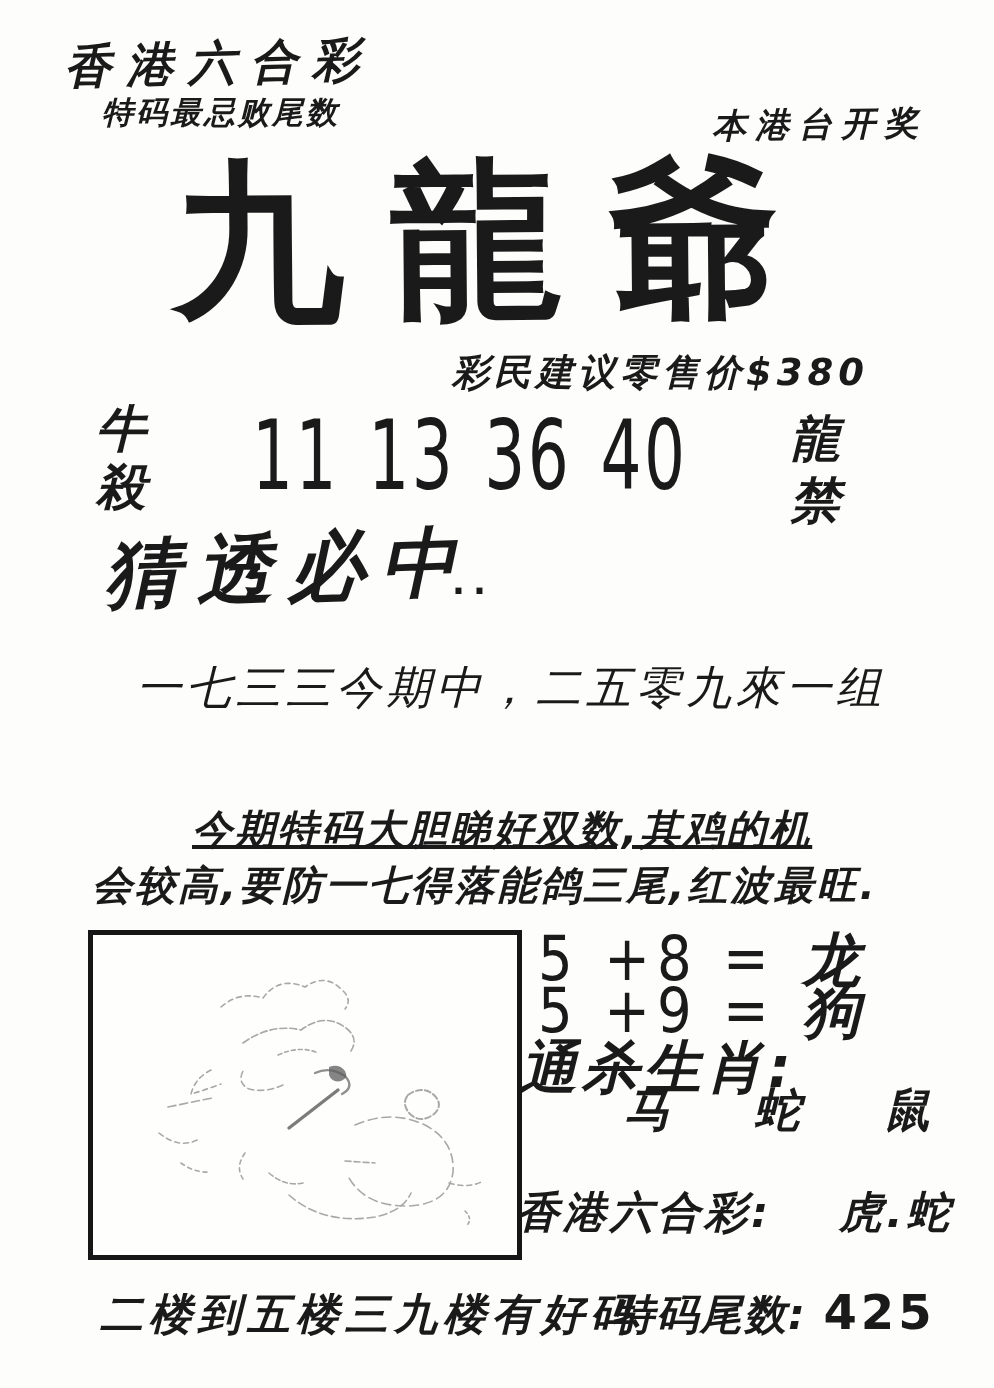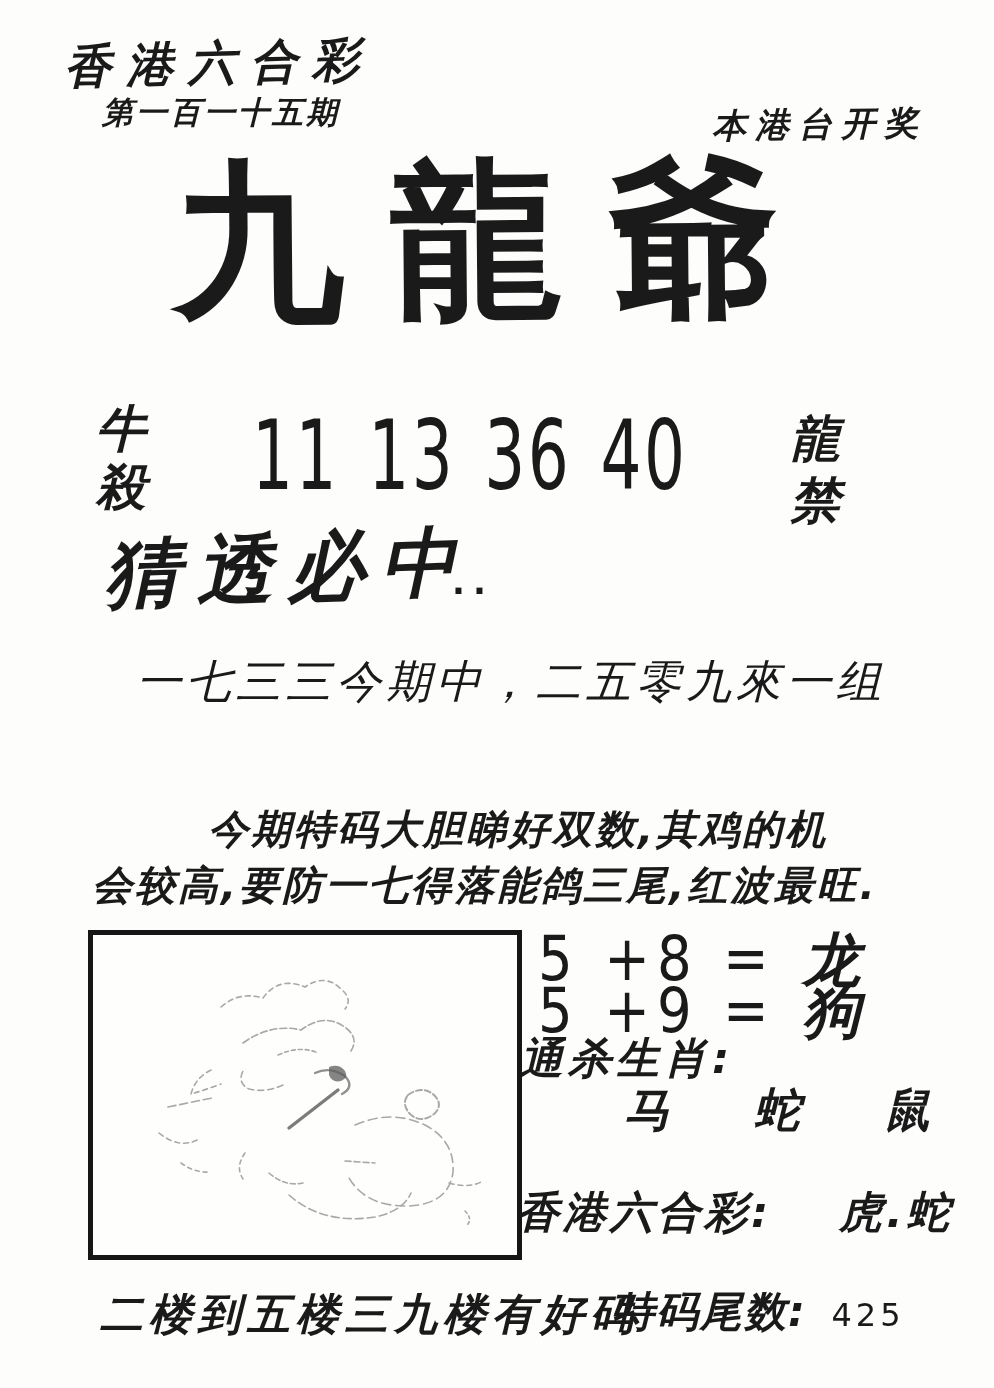--- a/index.html
+++ b/index.html
@@ -34,64 +34,65 @@
   .numbers{
     left:252px;top:408px;
     font-size:104px;line-height:1;font-weight:400;
     letter-spacing:4px;word-spacing:10px;
     transform:scale(0.62,0.92);transform-origin:left top;
   }
 
   .slogan{left:104px;top:518px;font-size:76px;letter-spacing:16px;font-weight:700;transform:rotate(-2deg);}
   .slogan-dots{left:452px;top:562px;font-size:34px;letter-spacing:8px;font-weight:700;}
 
-  .poem{font-size:45px;letter-spacing:5px;font-weight:500;}
+  .poem{font-size:45px;letter-spacing:5px;font-weight:500;margin-top:6px;}
   .poem-1{left:136px;top:652px;}
   .poem-2{left:126px;top:712px;}
 
   .tip{font-size:40px;letter-spacing:3px;font-weight:600;}
-  .tip-1{left:208px;top:802px;}
+  .tip-1{left:192px;top:802px;text-decoration:underline;}
   .tip-2{left:92px;top:858px;}
 
   .art-box{
     left:88px;top:930px;width:424px;height:320px;
     border:5px solid #161616;
     background:#fefefd;
   }
   .art-box svg{display:block;width:100%;height:100%;}
 
   .formula{font-size:62px;line-height:1;font-weight:500;}
   .formula .expr{letter-spacing:8px;transform:scaleX(0.88);display:inline-block;transform-origin:left;}
   .formula .animal{font-size:58px;font-weight:700;margin-left:-6px;}
   .formula-1{left:538px;top:928px;}
   .formula-2{left:538px;top:980px;}
 
-  .zk-label{left:520px;top:1030px;font-size:43px;letter-spacing:5px;font-weight:600;}
+  .zk-label{left:520px;top:1030px;font-size:57px;letter-spacing:5px;font-weight:600;}
   .zk-animals{left:624px;top:1080px;font-size:46px;letter-spacing:34px;font-weight:600;}
 
   .taboo{left:516px;top:1128px;font-size:41px;letter-spacing:2px;font-weight:600;}
   .taboo .big{font-size:52px;font-style:normal;font-weight:500;}
 
   .provide{left:516px;top:1184px;font-size:43px;letter-spacing:4px;font-weight:600;}
   .provide .val{margin-left:48px;}
 
   .footer-left{left:100px;top:1286px;font-size:43px;letter-spacing:6px;font-weight:600;}
   .footer-right{left:612px;top:1284px;font-size:42px;letter-spacing:2px;font-weight:600;}
-  .footer-right .val{font-size:32px;font-style:normal;font-weight:400;letter-spacing:4px;margin-left:8px;}
+  .footer-right .val{font-size:48px;font-style:normal;font-weight:700;letter-spacing:4px;}
 </style>
 </head>
 <body>
 
 <div class="page">
 
   <div class="abs hand brand">香港六合彩</div>
-  <div class="abs hand issue">第一百一十五期</div>
+  <div class="abs hand issue">特码最忌败尾数</div>
   <div class="abs hand broadcast">本港台开奖</div>
 
   <div class="abs main-title">九龍爺</div>
+  <div class="abs hand price">彩民建议零售价$380</div>
 
   <div class="abs hand vert kill-left">
     <span>牛</span>
     <span>殺</span>
   </div>
 
   <div class="abs numbers">11 13 36 40</div>
 
   <div class="abs hand vert kill-right">
     <span>龍</span>

